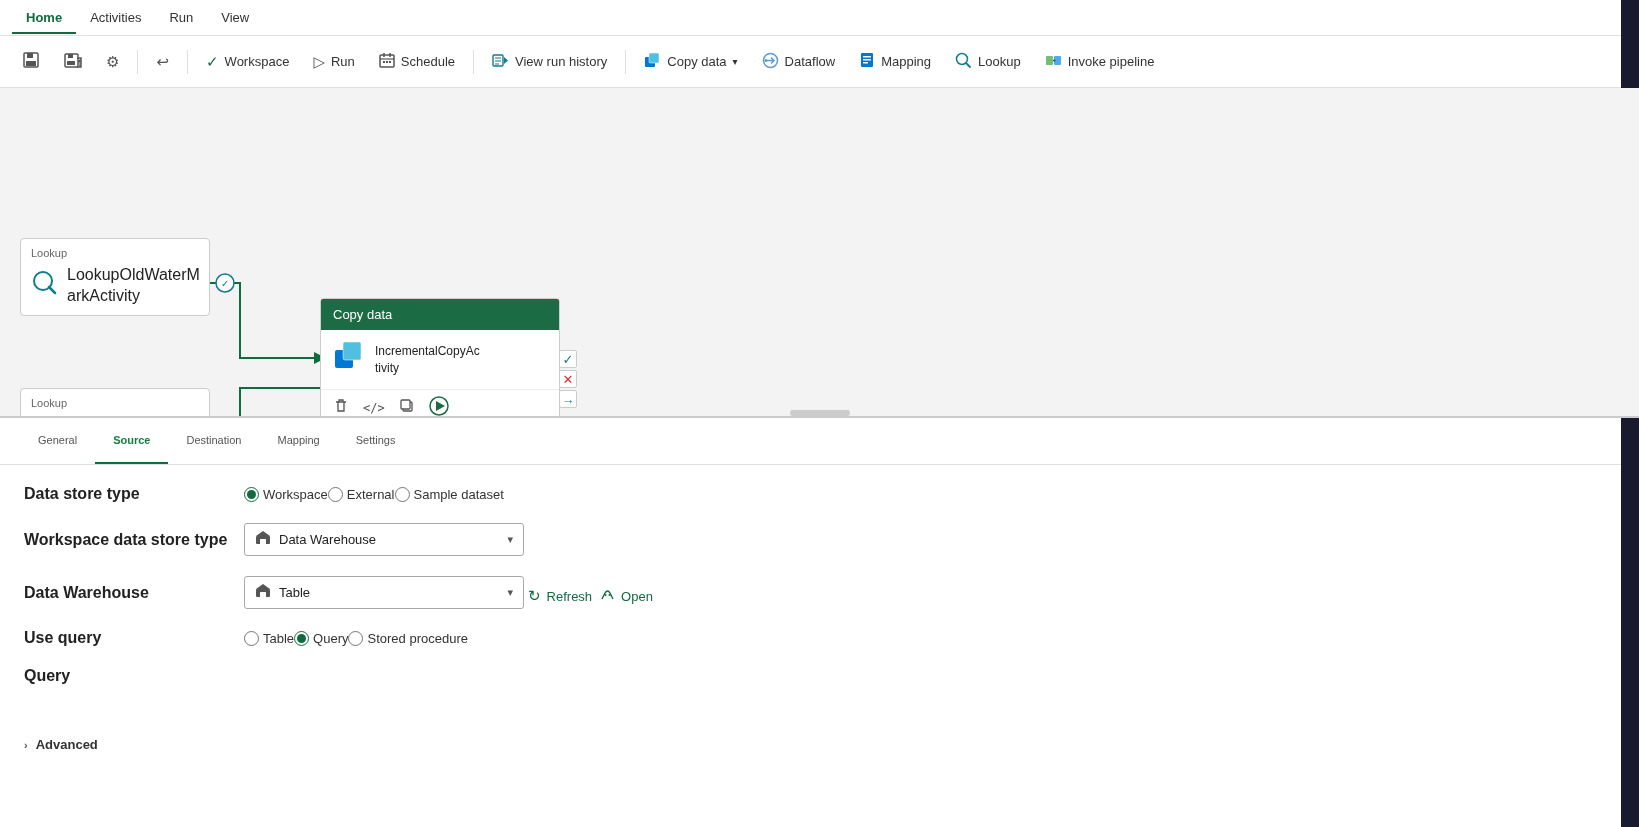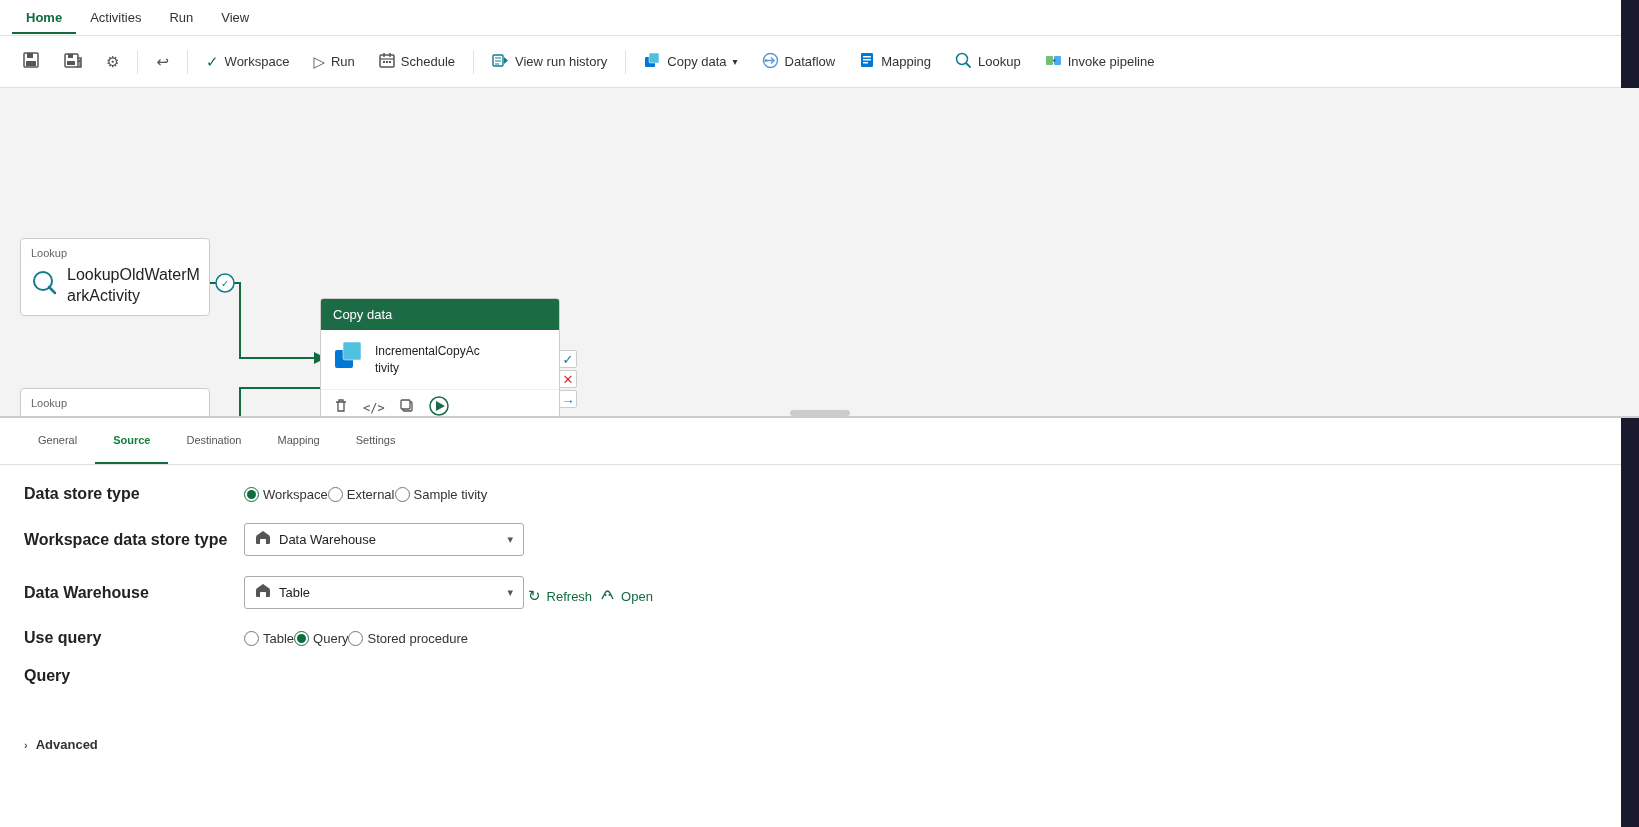--- a/index.html
+++ b/index.html
@@ -579,21 +579,21 @@
         <label class="radio-group">
           <input type="radio" name="dst" checked="" style="">
           <span>Workspace</span>
         </label>
         <label class="radio-group">
           <input type="radio" name="dst" style="">
           <span>External</span>
         </label>
         <label class="radio-group">
           <input type="radio" name="dst" style="">
-          <span>Sample tivity</span>
+          <span>Sample dataset</span>
         </label>
       </div>
     </div>
 
     <div class="form-row">
       <div class="form-label">Workspace data store type</div>
       <div class="form-controls">
         <div class="dropdown">
           <span class="dropdown-icon">
             <svg width="16" height="16" viewBox="0 0 16 16" fill="none">

